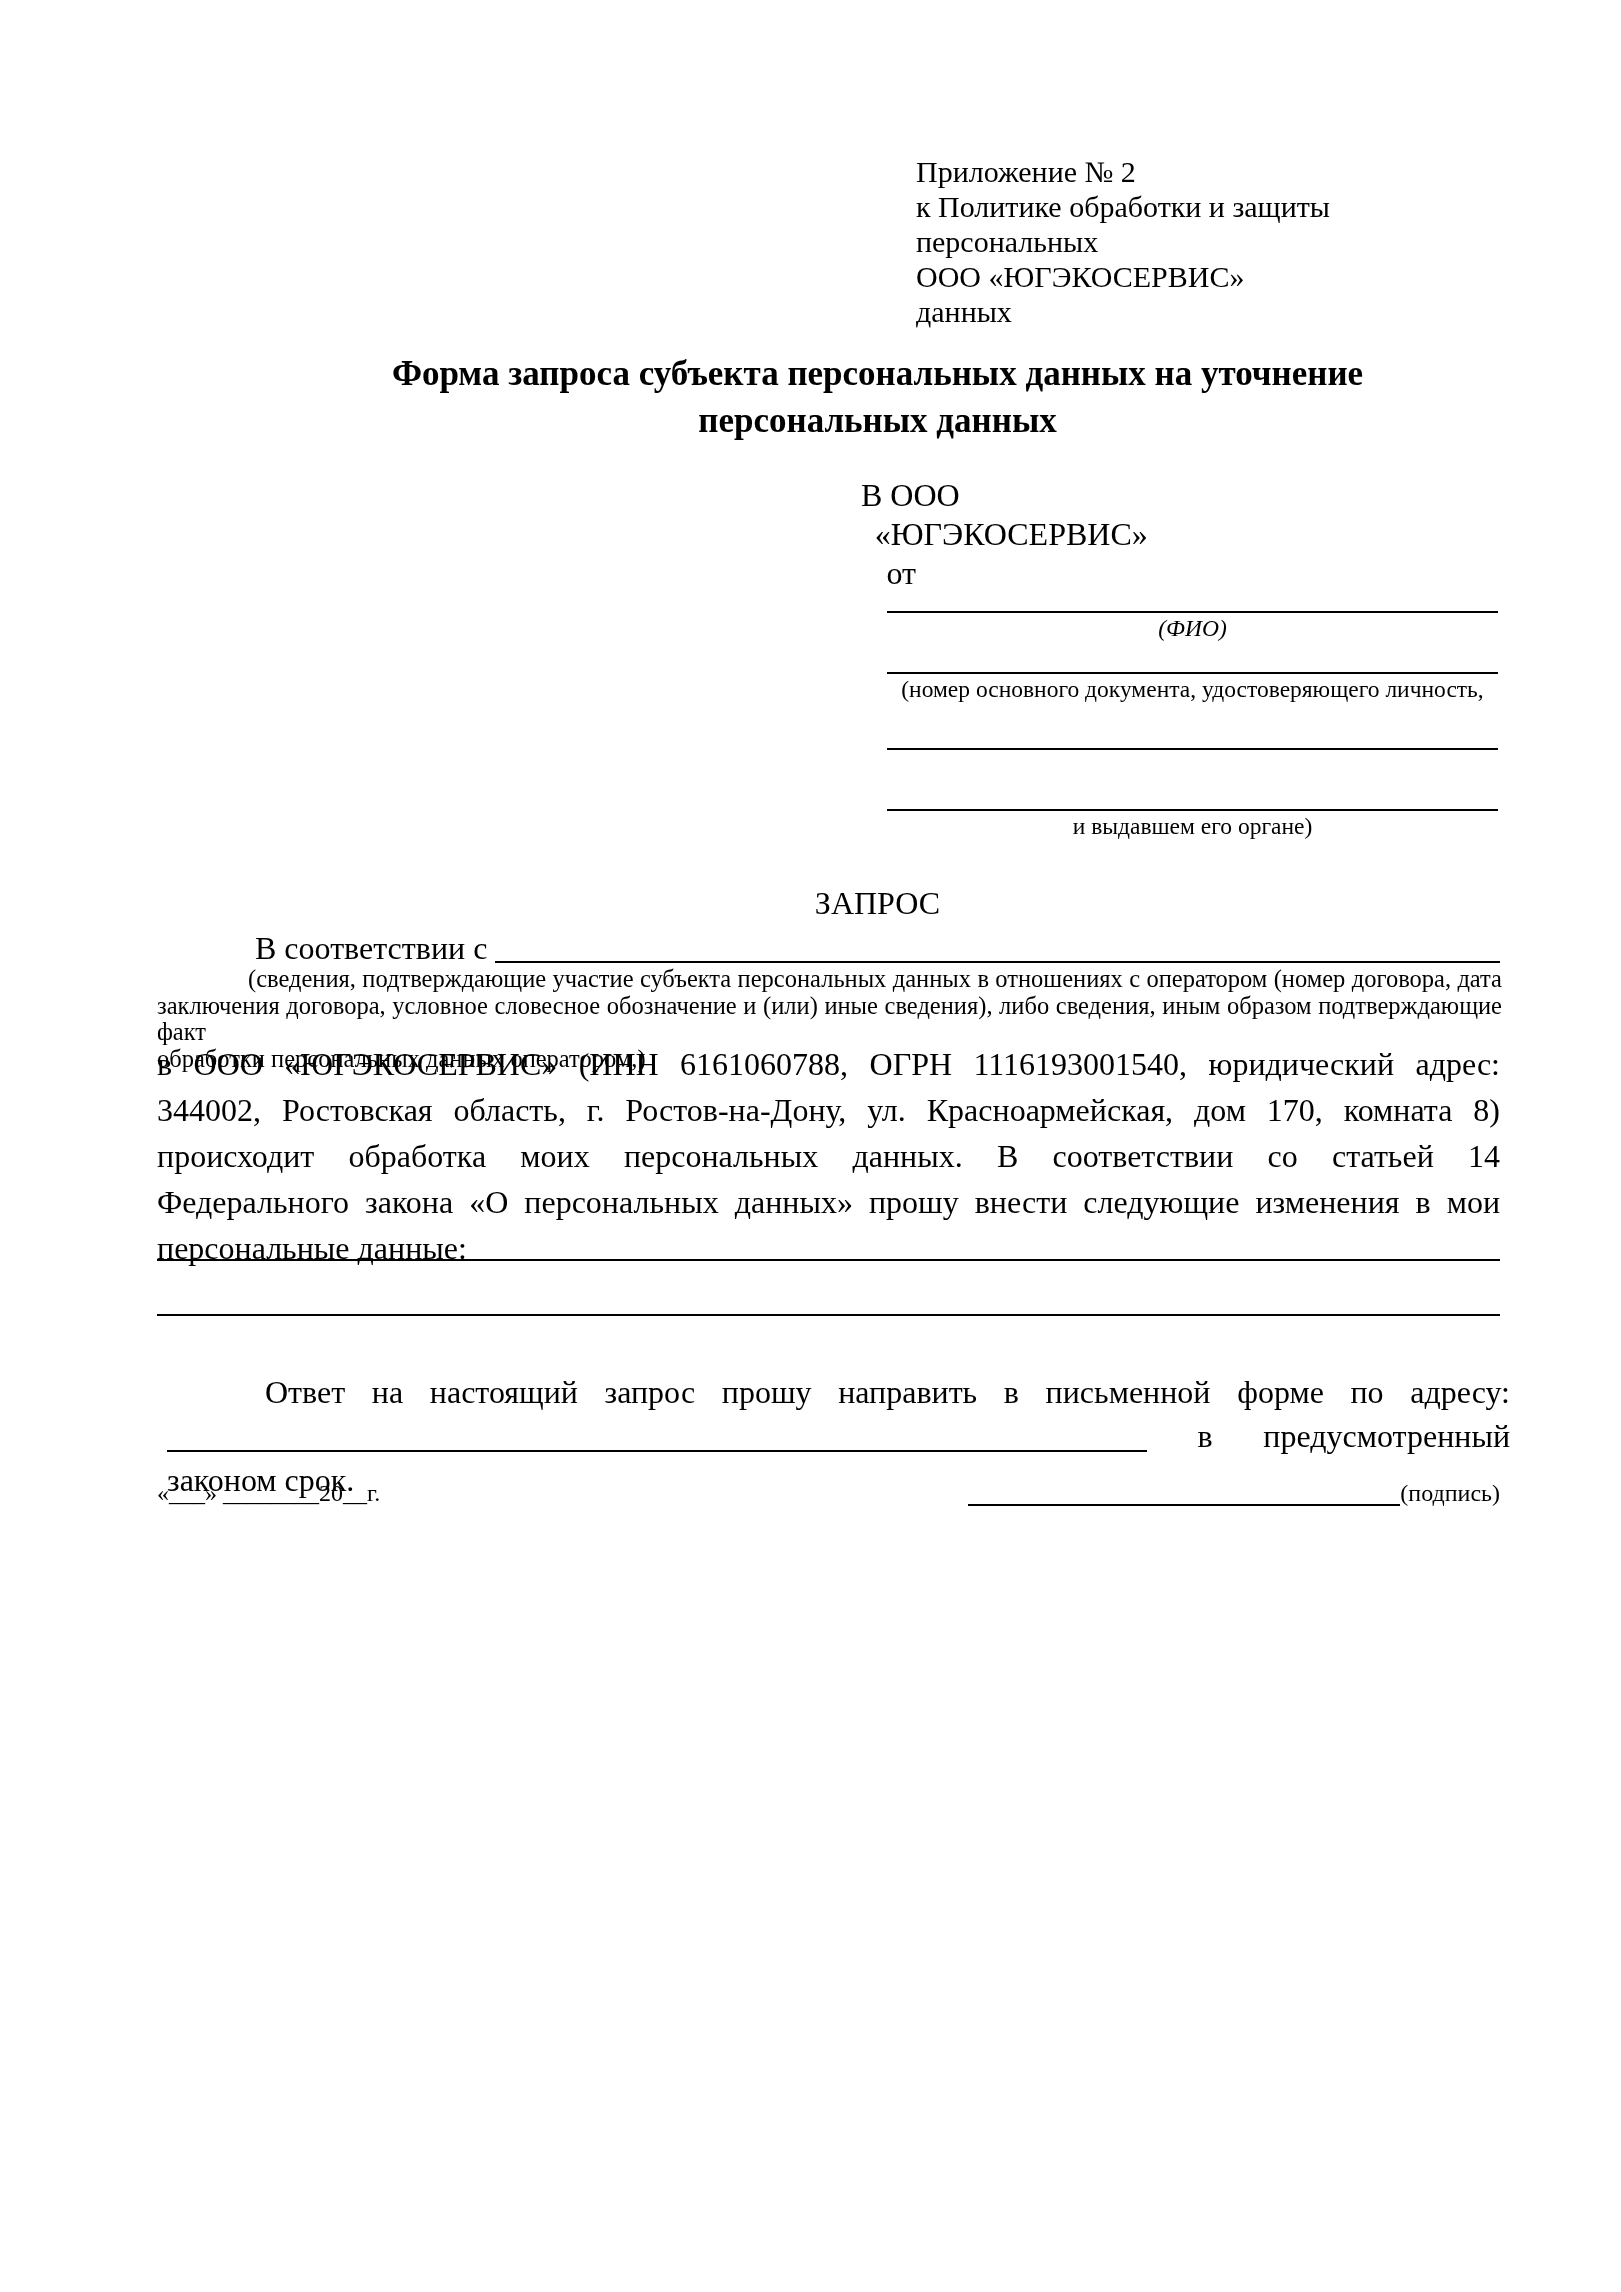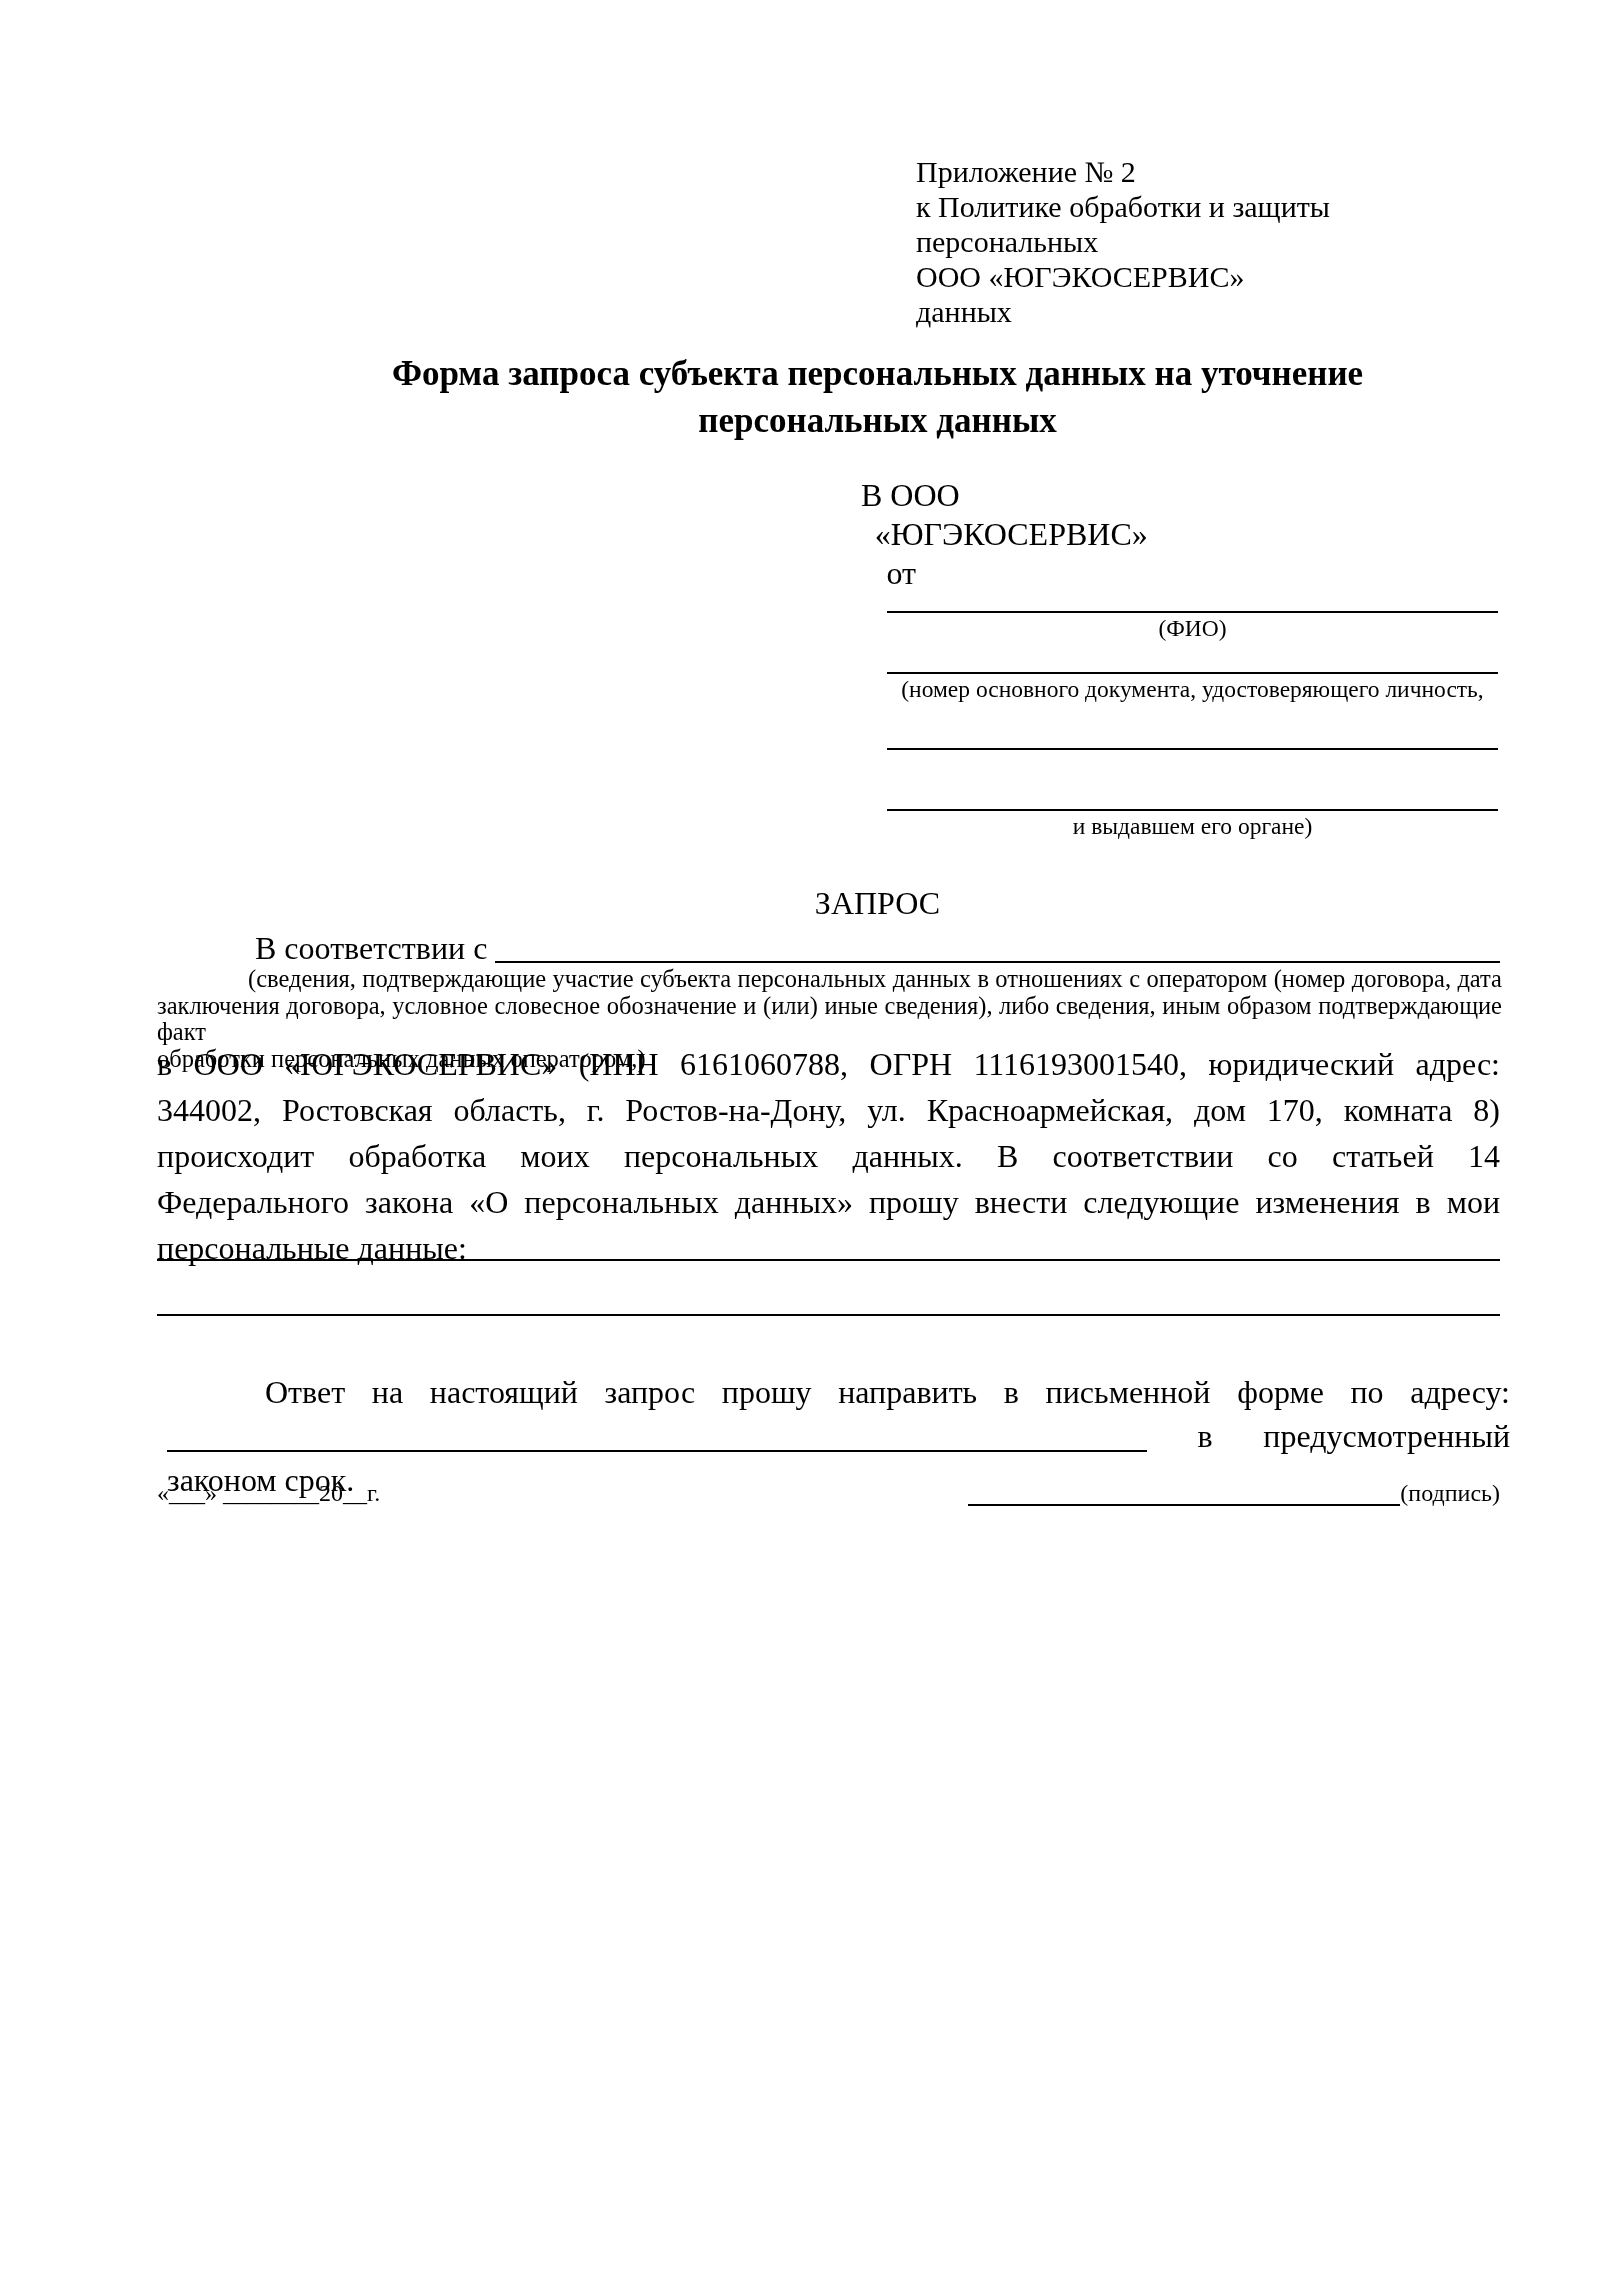--- a/index.html
+++ b/index.html
@@ -56,21 +56,21 @@
   .field .rule-line {
     border-top: 2px solid #000;
     height: 0;
   }
   .field .caption {
     margin-top: 2.9px;
     font-size: 23.5px;
     line-height: 25.5px;
     text-align: center;
   }
-  .f1 { top: 611px; }
+  .f1 { top: 611px; font-style: italic; }
   .f2 { top: 672px; }
   .f3 { top: 748px; }
   .f4 { top: 809px; }
   
   .request-heading {
     position: absolute;
     left: 157px;
     top: 885px;
     width: 1441px;
     text-align: center;

